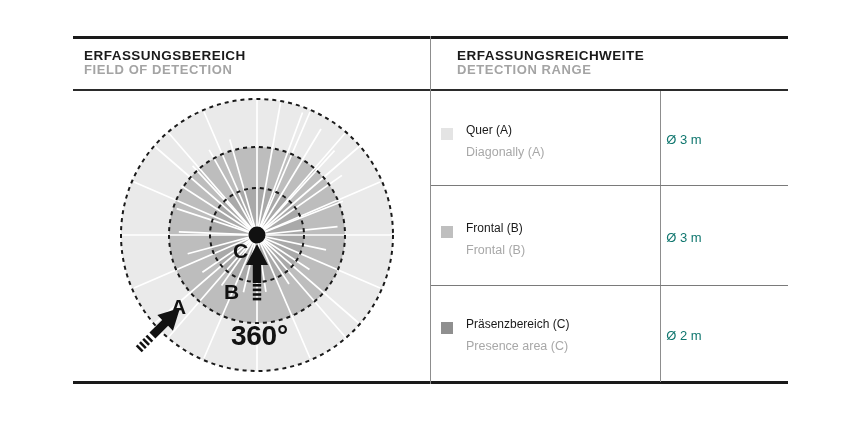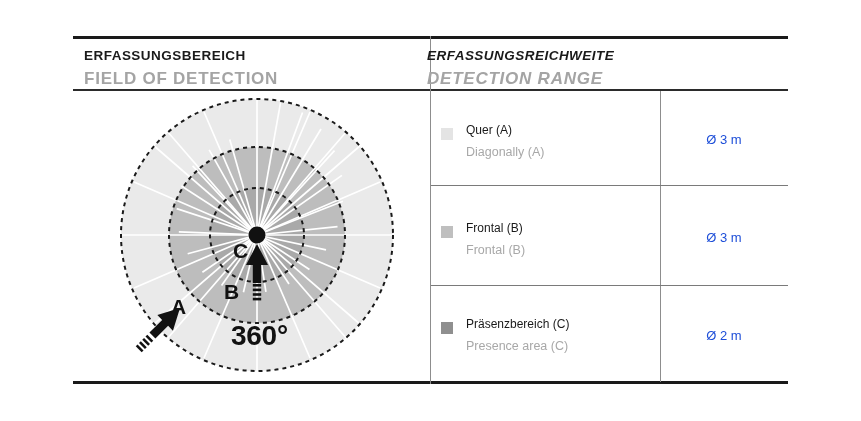--- a/index.html
+++ b/index.html
@@ -14,33 +14,33 @@
   .rule-bottom{position:absolute;left:73px;top:381px;width:715px;height:3px;background:#1a1a1a;}
   .rule-vert{position:absolute;left:430px;top:36px;width:1px;height:348px;background:#8d8d8d;}
   .rule-vert2{position:absolute;left:660px;top:91px;width:1px;height:291px;background:#8d8d8d;}
   .rule-row1{position:absolute;left:431px;top:185px;width:357px;height:1px;background:#7a7a7a;}
   .rule-row2{position:absolute;left:431px;top:285px;width:357px;height:1px;background:#7a7a7a;}
 
   
   .hdr{position:absolute;}
   .hdr .de{font-size:13.5px;font-weight:bold;color:#1a1a1a;letter-spacing:.035em;
            line-height:1;white-space:nowrap;}
-  .hdr .en{font-size:17px;font-weight:bold;color:#a4a4a4;letter-spacing:.045em;
-           line-height:1;margin-top:7px;white-space:nowrap;}
+  .hdr .en{font-size:13px;font-weight:bold;color:#a4a4a4;letter-spacing:.045em;
+           line-height:1;white-space:nowrap;}
   #hdr-left{left:84px;top:49px;}
-  #hdr-right{left:427px;top:49px;font-style:italic;}
+  #hdr-right{left:457px;top:49px;}
 
   
   .row-label{position:absolute;left:441px;}
   .swatch{position:absolute;left:0;top:4px;width:12px;height:12px;}
   .row-txt{position:absolute;left:25px;top:0;}
   .row-txt .de{font-size:12px;color:#1a1a1a;line-height:1;white-space:nowrap;}
   .row-txt .en{font-size:12.5px;color:#a8a8a8;line-height:1;margin-top:10px;white-space:nowrap;}
-  .row-val{position:absolute;left:660px;width:128px;text-align:center;
-           font-size:13px;color:#1d4ed8;white-space:nowrap;}
+  .row-val{position:absolute;left:620px;width:128px;text-align:center;
+           font-size:13px;color:#0f766e;white-space:nowrap;}
 
   
   #diagram{position:absolute;left:118px;top:96px;width:278px;height:278px;}
   #diagram svg{display:block;}
 
   .lbl{position:absolute;font-weight:bold;color:#111;line-height:1;}
   #lbl-c{left:233px;top:240px;font-size:21px;}
   #lbl-b{left:224px;top:281px;font-size:21px;}
   #lbl-a{left:171px;top:296px;font-size:21px;}
   #lbl-360{left:231px;top:322px;font-size:28px;letter-spacing:-.01em;text-align:right;}

